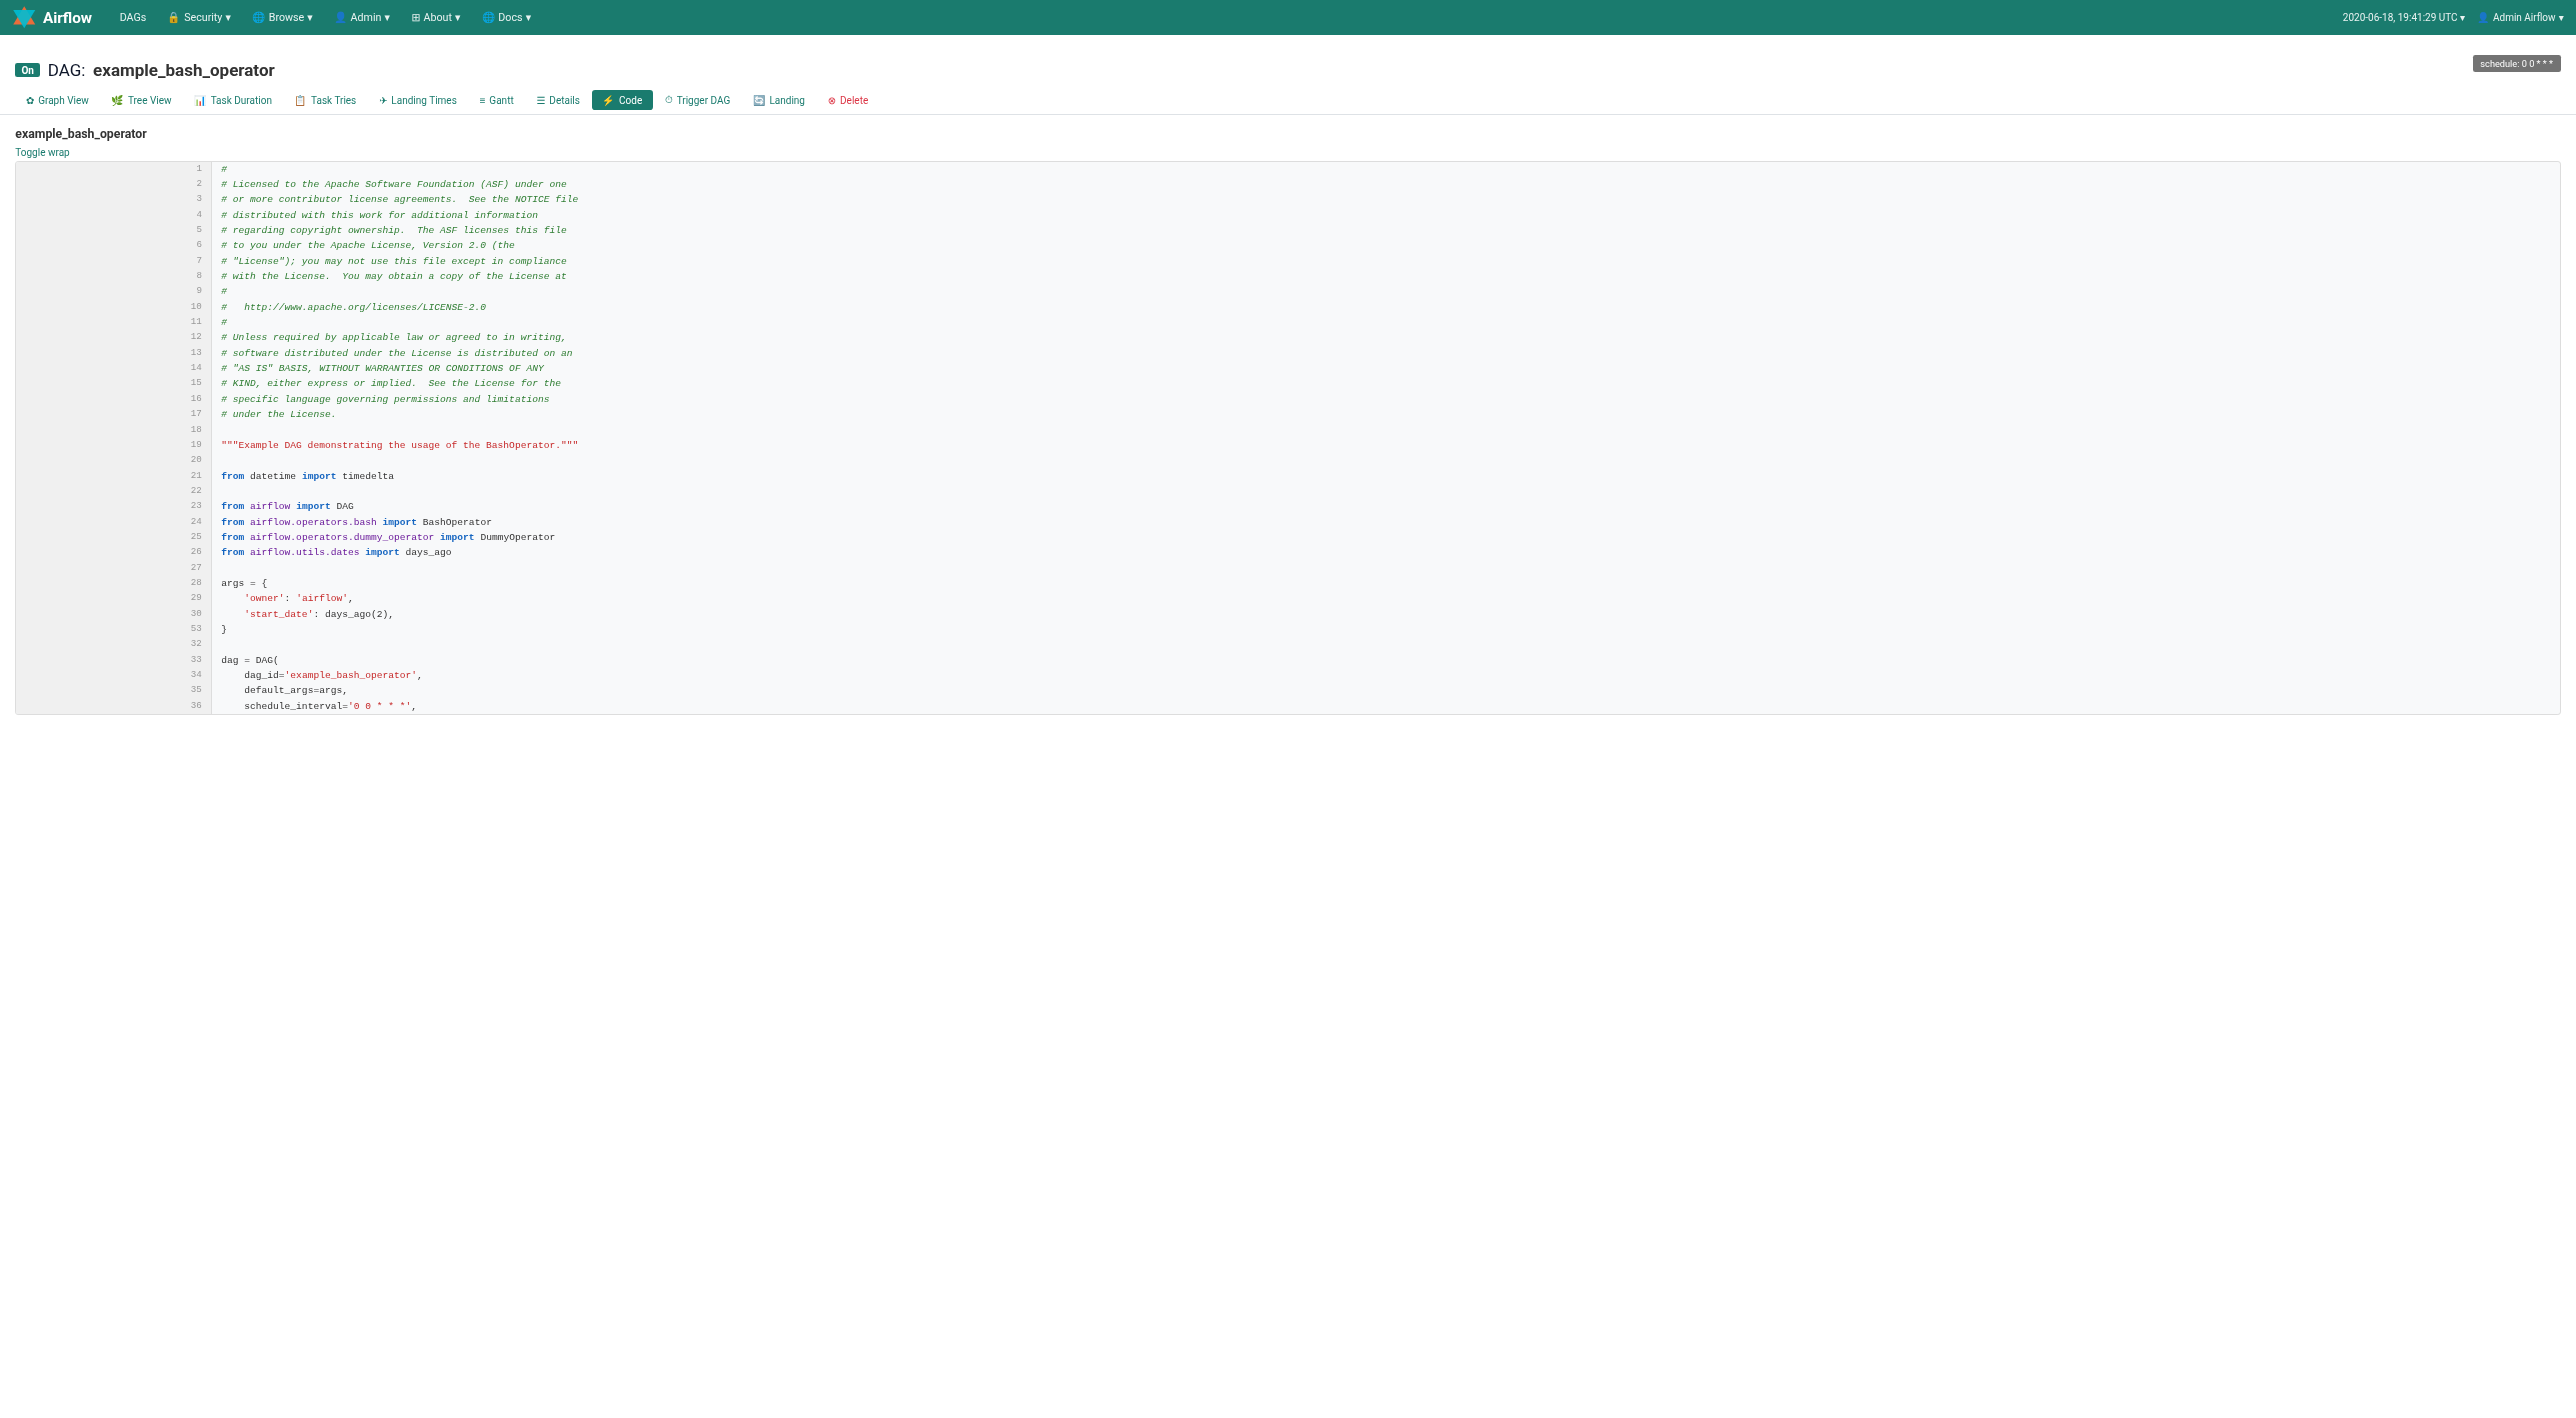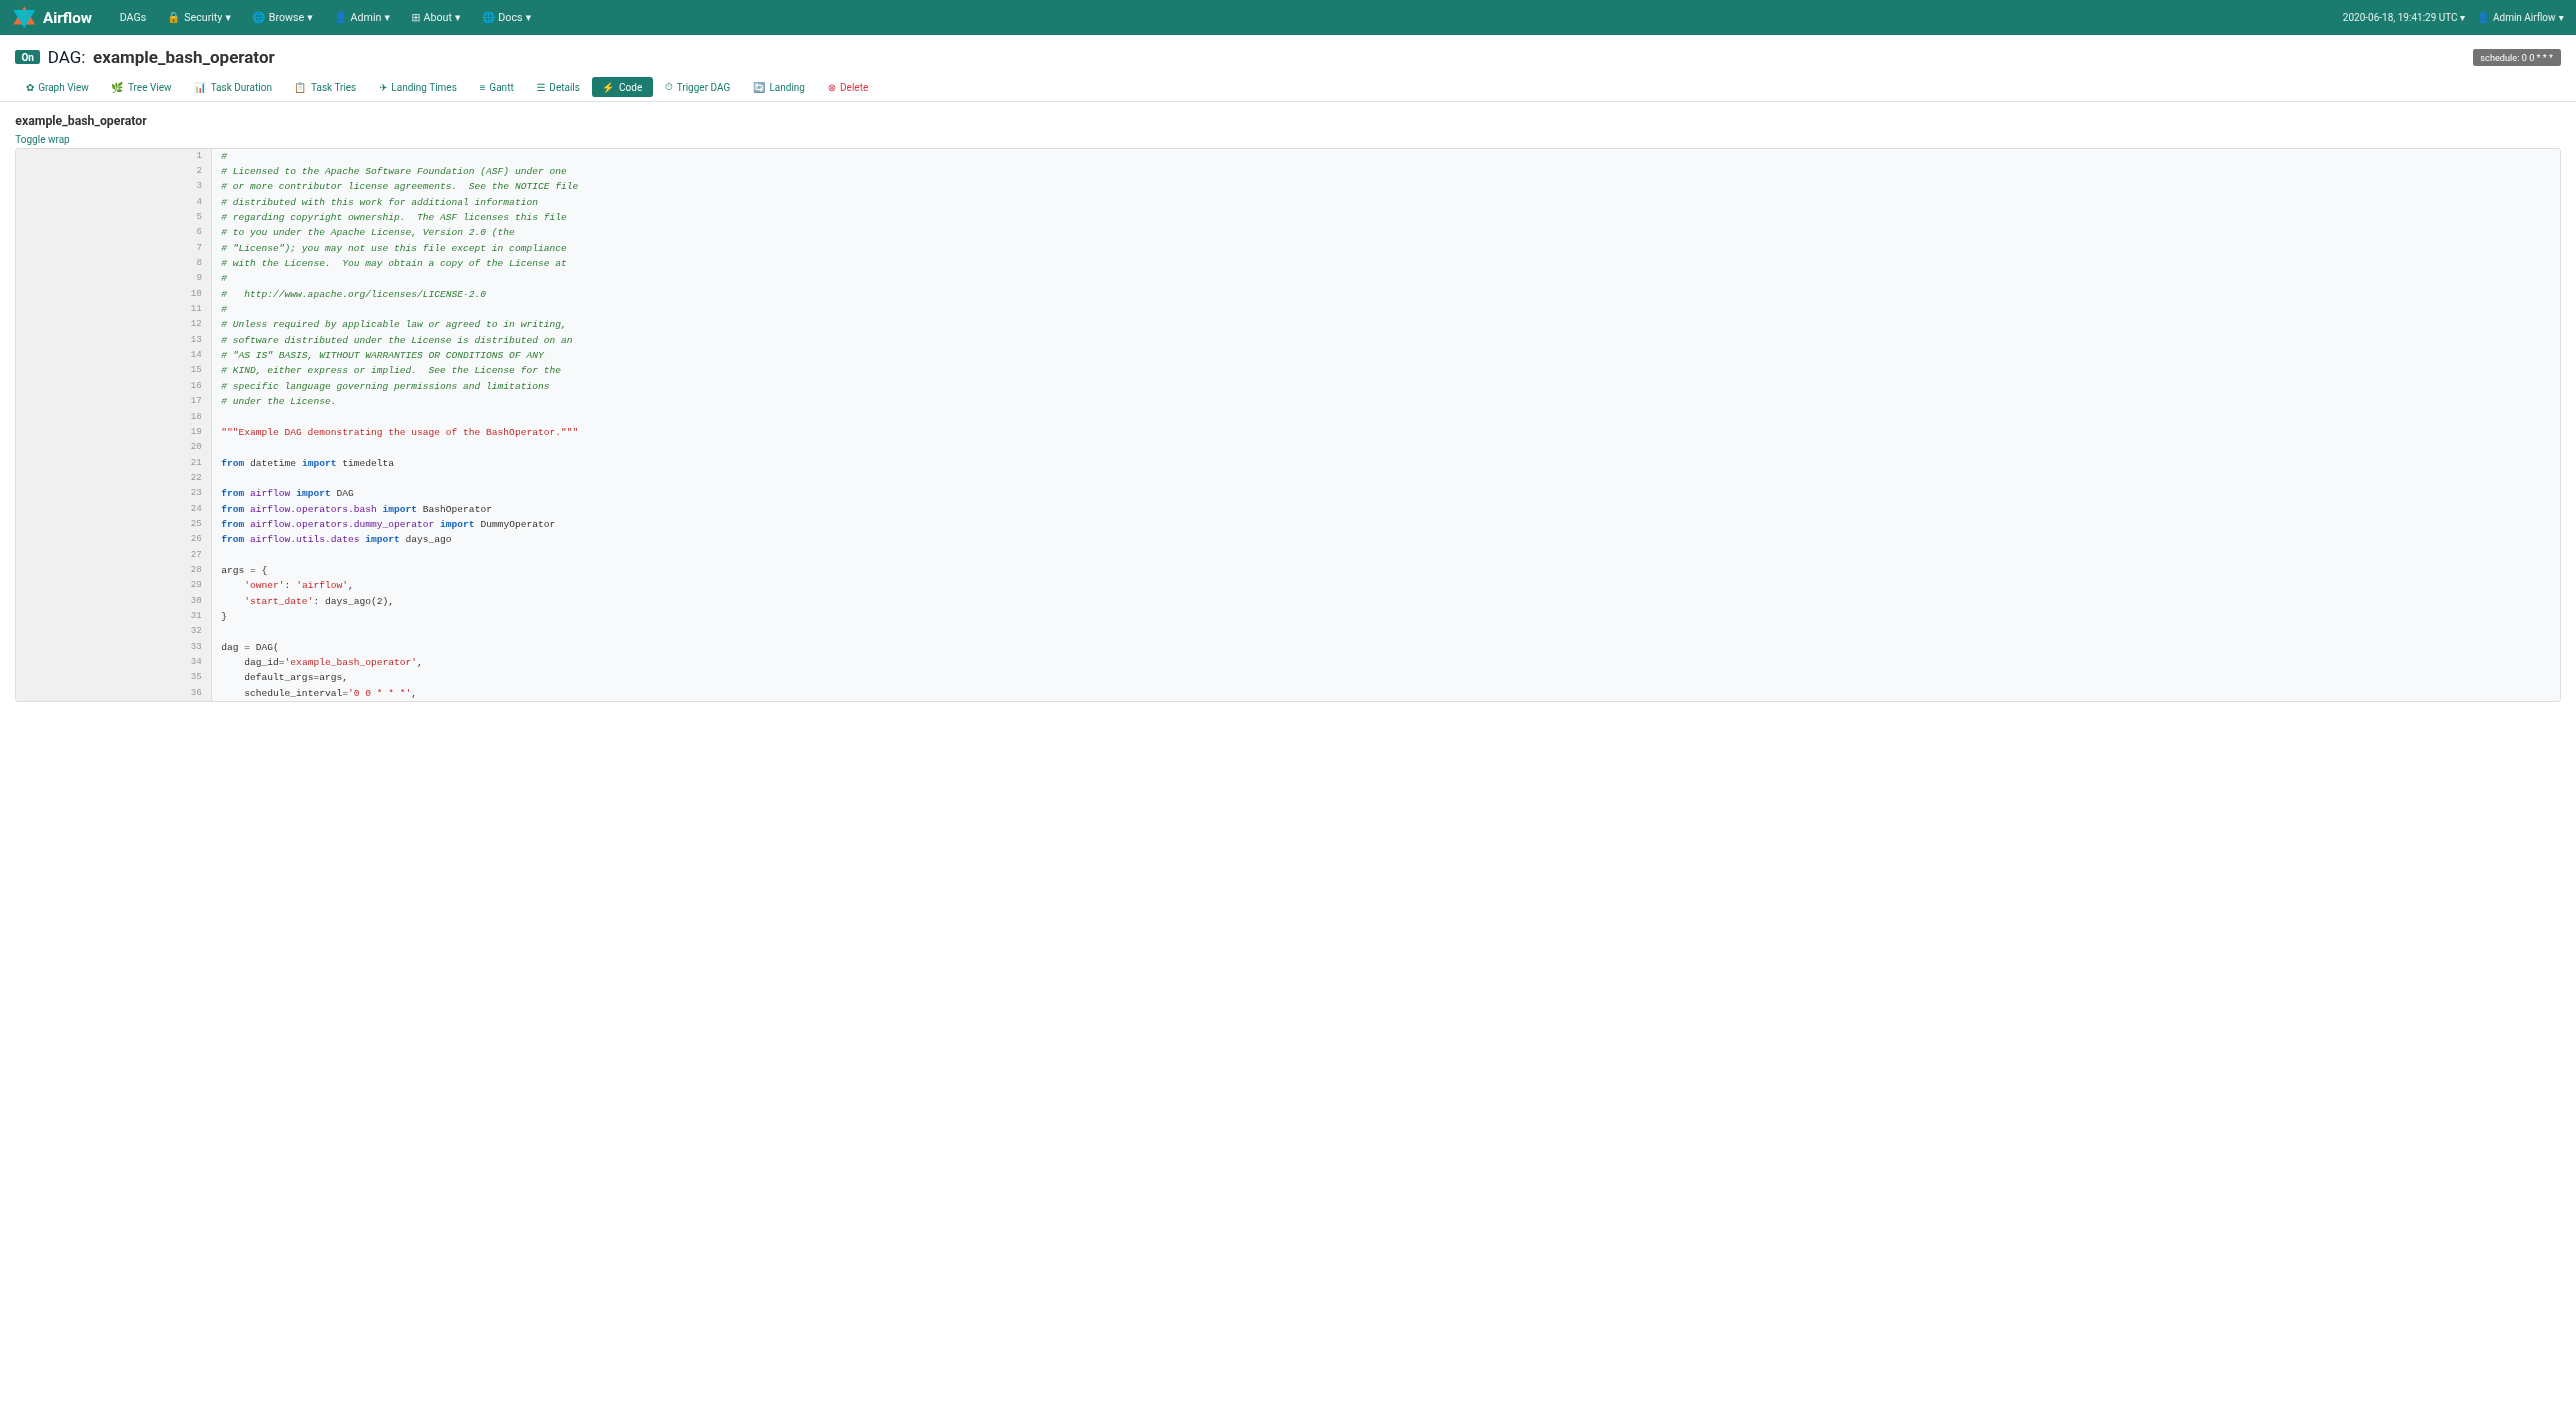--- a/index.html
+++ b/index.html
@@ -63,20 +63,21 @@
       display: flex;
       align-items: center;
       justify-content: space-between;
     }
     .dag-title {
       display: flex;
       align-items: center;
       gap: 7.7px;
       font-size: 17px;
       color: #333;
+      margin-top: 13px;
     }
     .on-badge {
       background: #1a7b6e;
       color: white;
       font-size: 10px;
       font-weight: bold;
       padding: 1.5px 6.1px;
       border-radius: 2.3px;
     }
     .dag-label { color: #0f172a; font-weight: normal; }
@@ -401,21 +402,21 @@
             </tr>
           <tr>
               <td class="line-num">29</td>
               <td class="line-code">    <span class="str">'owner'</span><span class="n">: </span><span class="str">'airflow'</span><span class="n">,</span></td>
             </tr>
           <tr>
               <td class="line-num">30</td>
               <td class="line-code">    <span class="str">'start_date'</span><span class="n">: days_ago(2),</span></td>
             </tr>
           <tr>
-              <td class="line-num">31</td>
+              <td class="line-num">53</td>
               <td class="line-code"><span class="n">}</span></td>
             </tr>
           <tr>
               <td class="line-num">32</td>
               <td class="line-code"> </td>
             </tr>
           <tr>
               <td class="line-num">33</td>
               <td class="line-code"><span class="n">dag = DAG(</span></td>
             </tr>

